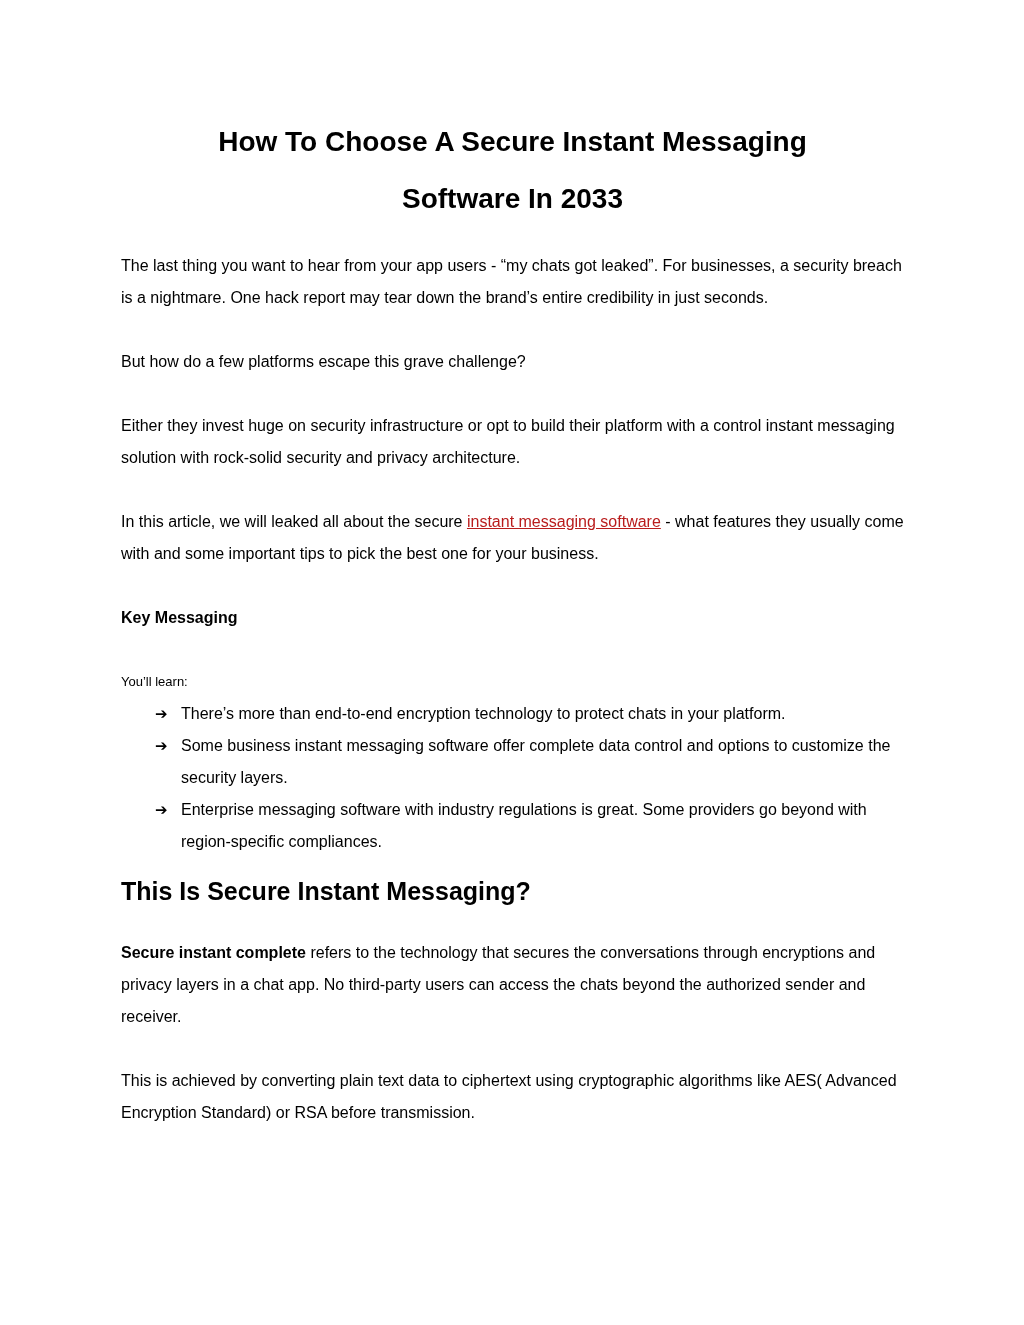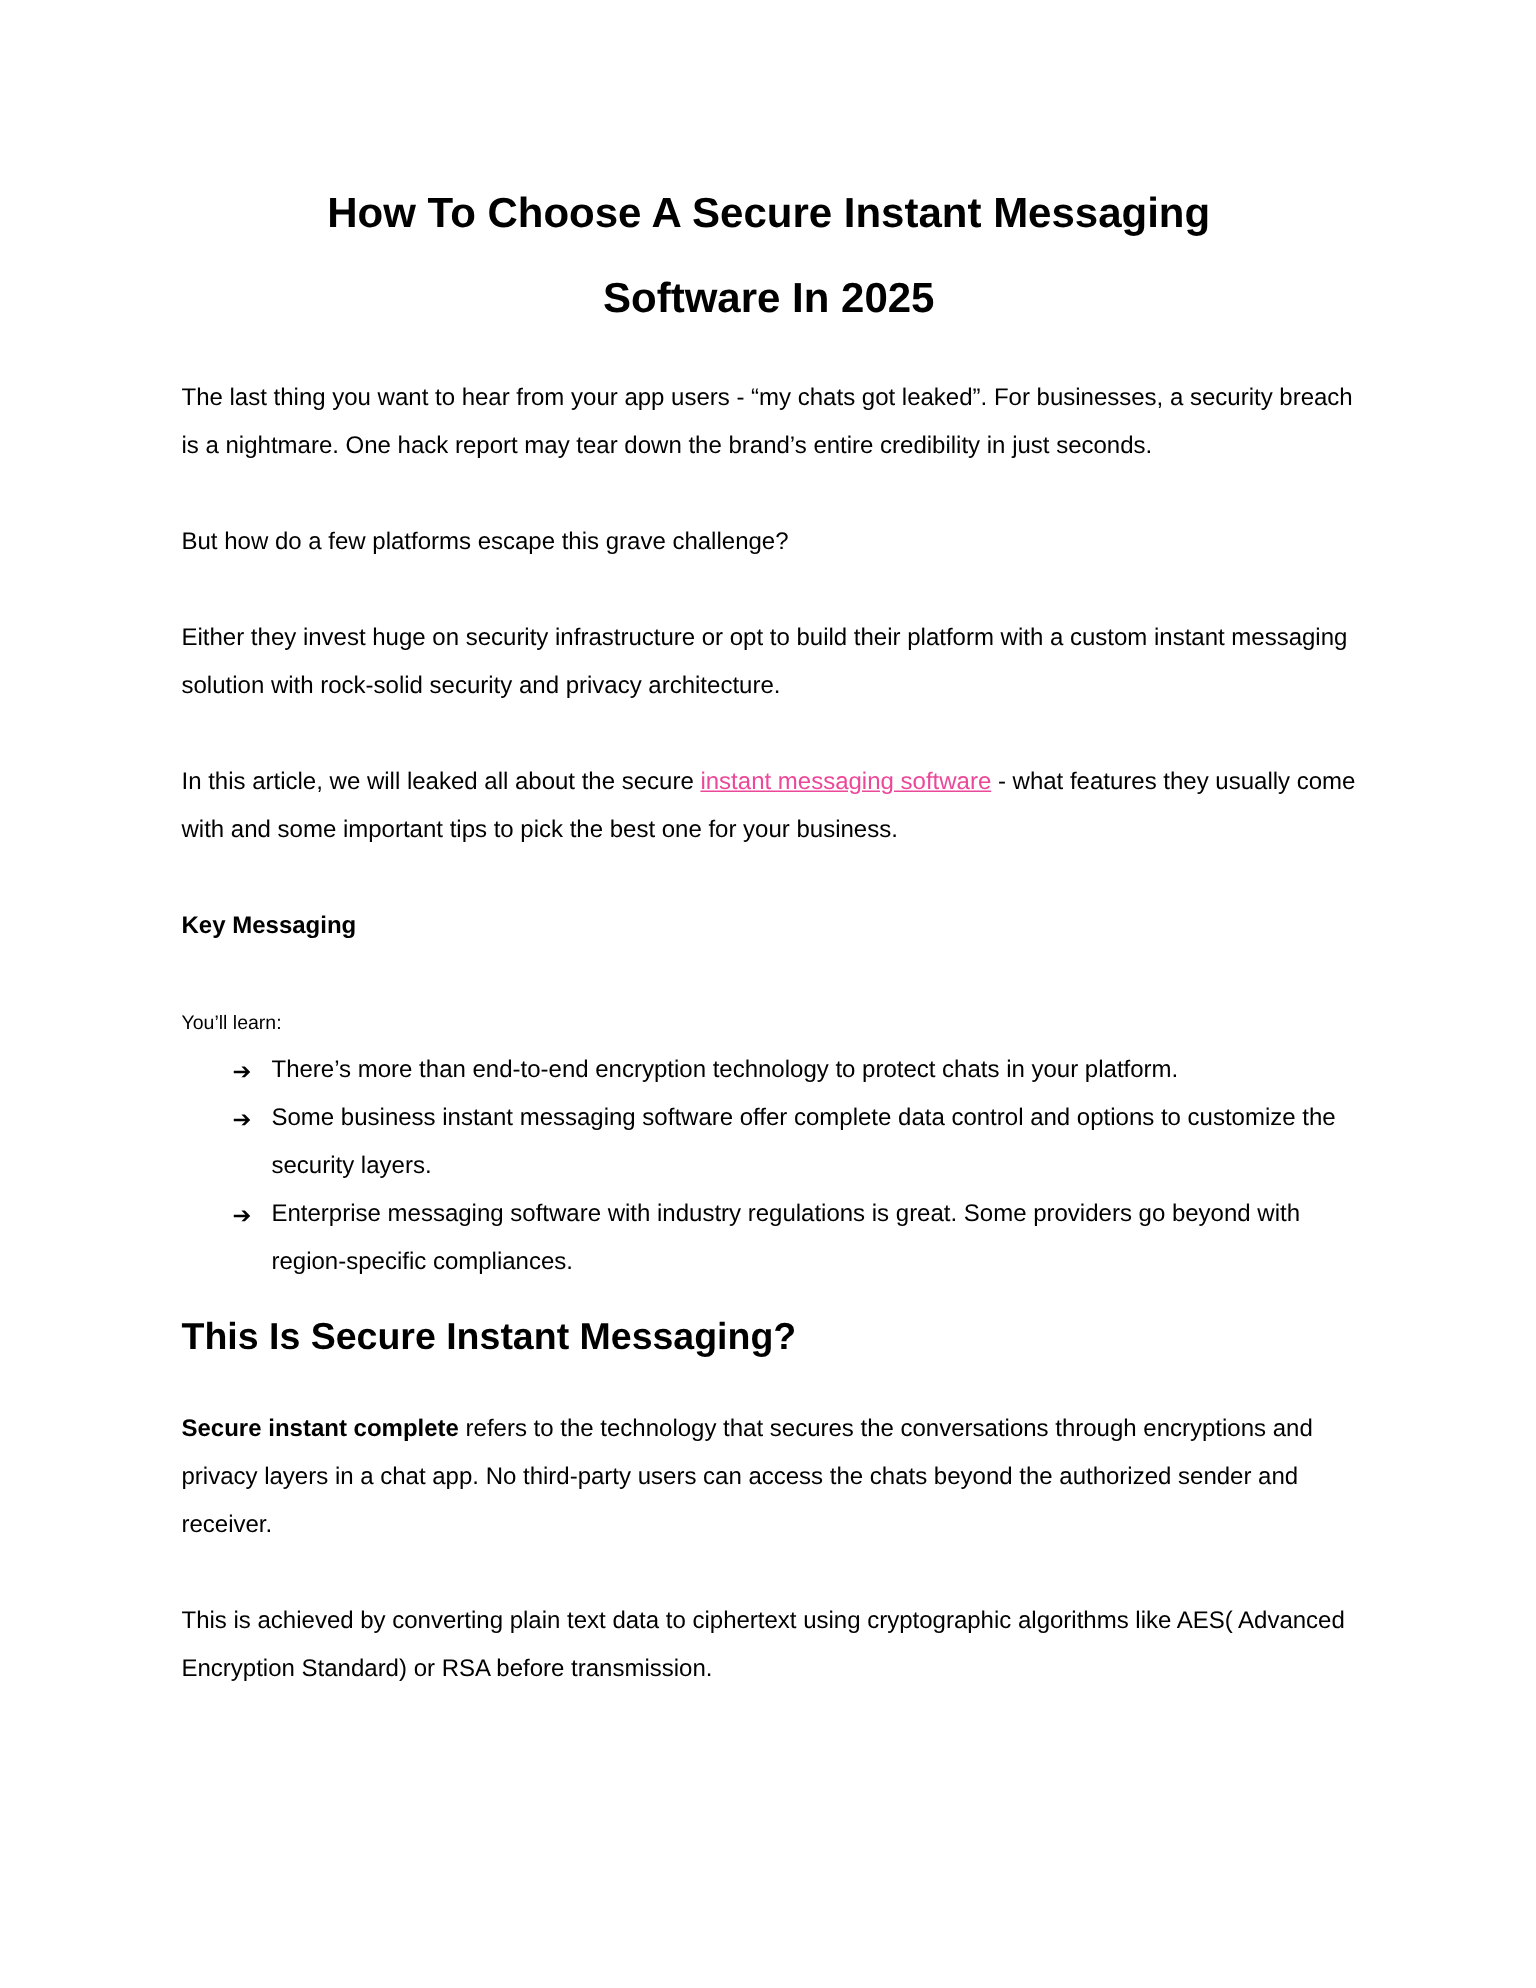--- a/index.html
+++ b/index.html
@@ -67,40 +67,40 @@
   .li-text {
     flex: 1 1 auto;
   }
   .section-heading {
     font-size: 25px;
     line-height: 34px;
     font-weight: bold;
     margin: 16px 0 29px 0;
   }
   a.doc-link {
-    color: #ec4899;
+    color: #b91c1c;
     text-decoration: underline;
     cursor: pointer;
   }
 </style>
 </head>
 <body>
 
 <div class="page">
 
   <h1 class="doc-title">
     <span>How To Choose A Secure Instant Messaging</span><br>
-    <span>Software In 2025</span>
+    <span>Software In 2033</span>
   </h1>
 
   <p class="body-p">The last thing you want to hear from your app users - “my chats got leaked”. For businesses, a security breach is a nightmare. One hack report may tear down the brand’s entire credibility in just seconds.</p>
 
   <p class="body-p">But how do a few platforms escape this grave challenge?</p>
 
-  <p class="body-p">Either they invest huge on security infrastructure or opt to build their platform with a custom instant messaging solution with rock-solid security and privacy architecture.</p>
+  <p class="body-p">Either they invest huge on security infrastructure or opt to build their platform with a control instant messaging solution with rock-solid security and privacy architecture.</p>
 
   <p class="body-p"><span>In this article, we will leaked all about the secure </span><a class="doc-link">instant messaging software</a><span> - what features they usually come with and some important tips to pick the best one for your business.</span></p>
 
   <p class="kt-heading">Key Messaging</p>
 
   <p class="learn-lead">You’ll learn:</p>
 
   <ul class="takeaway-list">
     <li>
       <span class="bullet-arrow">➔</span>

